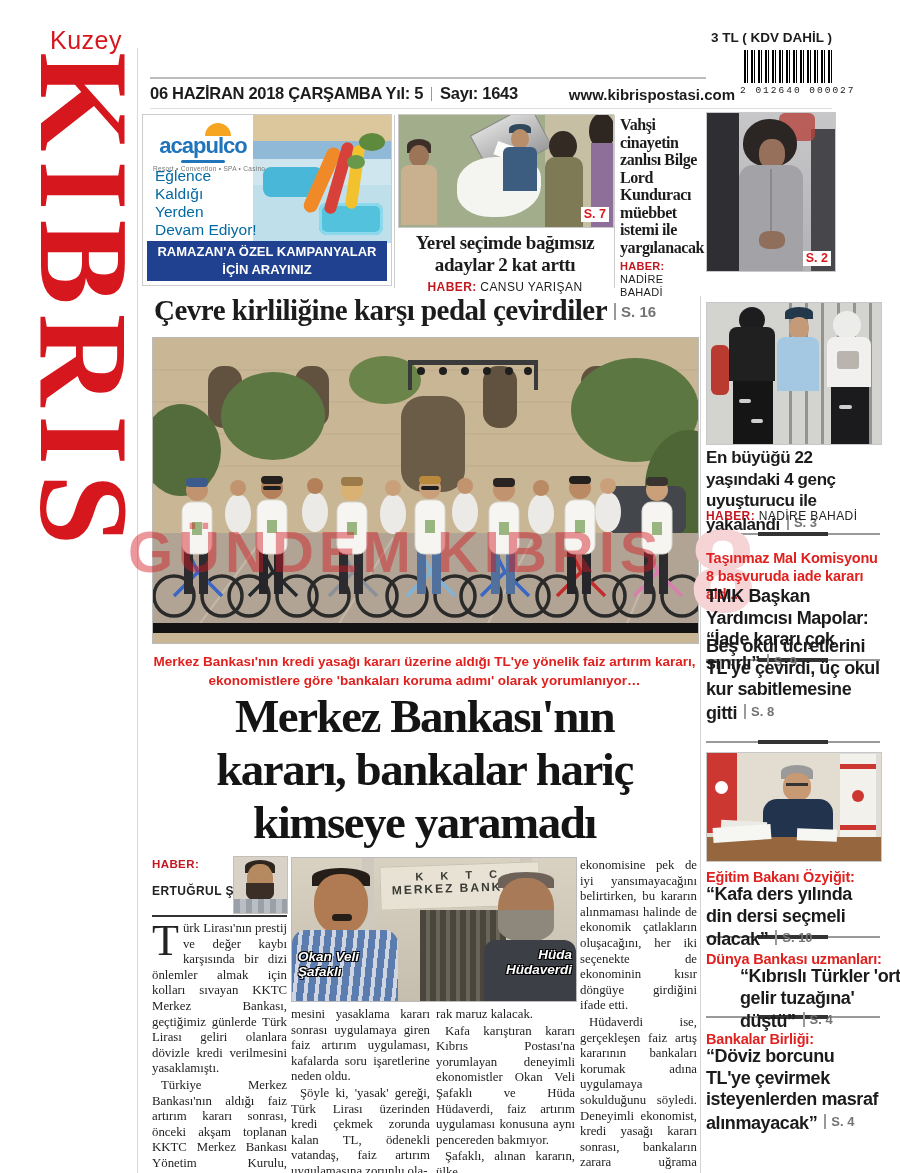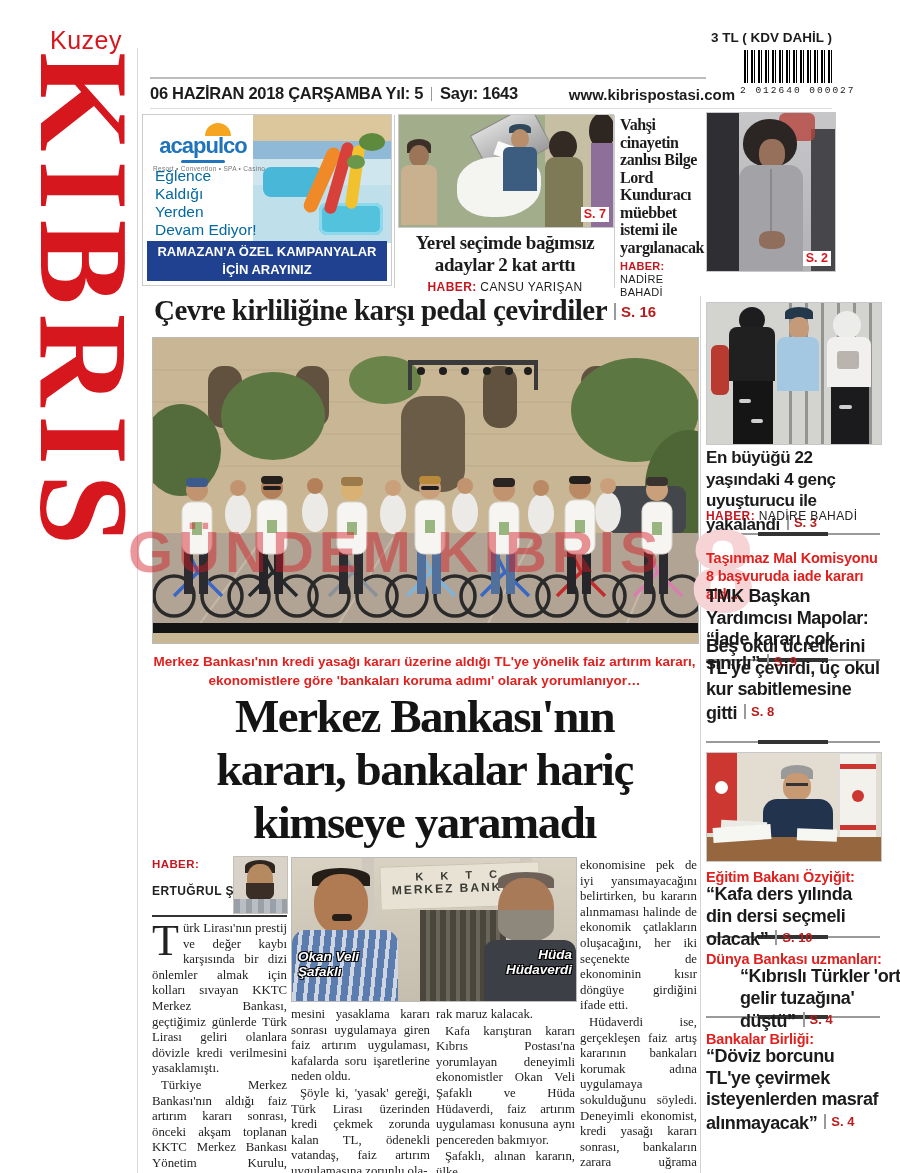--- a/index.html
+++ b/index.html
@@ -81,21 +81,21 @@
   .rs-hair{position:absolute;left:36px;top:6px;width:54px;height:48px;background:#2b2523;border-radius:50% 50% 46% 46%;}
   .rs-face{position:absolute;left:52px;top:26px;width:26px;height:30px;background:#96705a;border-radius:45%;}
   .rs-body{position:absolute;left:32px;top:52px;width:64px;height:106px;background:#a3a2a7;border-radius:14px 14px 0 0;}
   .rs-zip{position:absolute;left:63px;top:56px;width:2px;height:70px;background:#8a8a8e;}
   .rs-hands{position:absolute;left:52px;top:118px;width:26px;height:18px;background:#8f6f5c;border-radius:40%;}
   .photo-ref{position:absolute;right:4px;bottom:5px;background:#fff;color:#d8191f;font-weight:bold;
      font-size:12.5px;padding:0 3px;line-height:15px;}
   
   .lead-h{left:154px;top:294px;width:545px;font-family:"Liberation Serif",serif;font-weight:bold;
      font-size:29px;letter-spacing:-.5px;white-space:nowrap;}
-  .pref{color:#b91c1c;font-weight:bold;font-size:13px;border-left:2px solid #9a9a9a;
+  .pref{color:#737373;font-weight:bold;font-size:13px;border-left:2px solid #9a9a9a;
      padding-left:5px;margin-left:7px;vertical-align:3px;font-family:"Liberation Sans",sans-serif;letter-spacing:0;margin-top:15px;}
   .lead-photo{left:152px;top:337px;width:545px;height:305px;border:1px solid #bbb;overflow:hidden;background:#c9b695;}
   .watermark{left:128px;top:518px;width:582px;font-size:58px;font-weight:bold;letter-spacing:5px;
      color:rgba(210,25,35,.45);white-space:nowrap;overflow:hidden;z-index:5;}
   
   .main-kicker{left:152px;top:652px;width:545px;text-align:center;color:#e0211f;font-weight:bold;
      font-size:13.5px;line-height:19px;}
   .main-h{left:152px;top:690px;width:545px;text-align:center;font-family:"Liberation Serif",serif;
      font-weight:bold;font-size:47px;line-height:53px;letter-spacing:-1.5px;color:#141414;}
   .byline-label{left:152px;top:858px;font-size:11.5px;font-weight:bold;color:#c41820;letter-spacing:.4px;}

